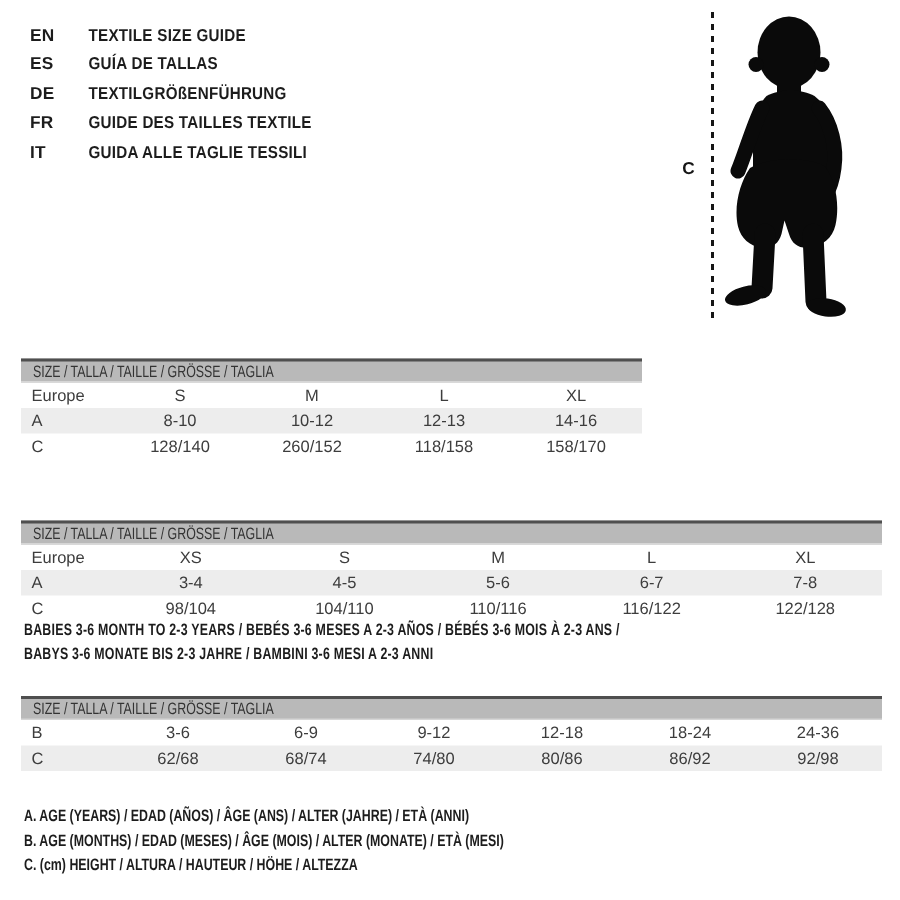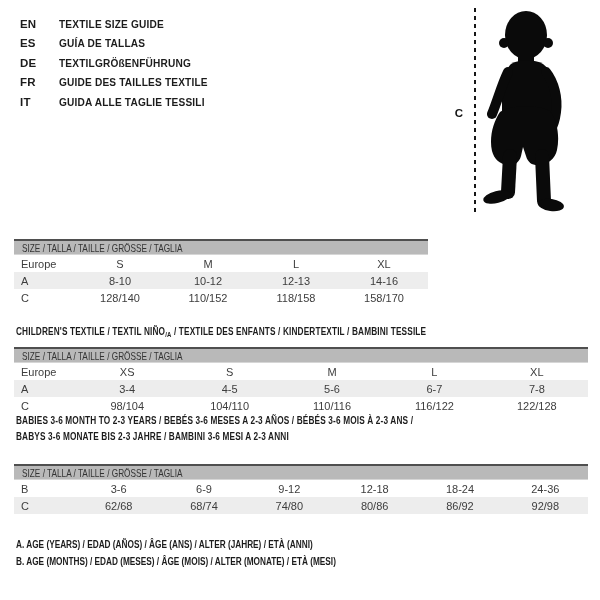--- a/index.html
+++ b/index.html
@@ -97,29 +97,26 @@
     <div class="trow alt">
       <span class="tlabel">A</span>
       <span class="tcell">8-10</span>
       <span class="tcell">10-12</span>
       <span class="tcell">12-13</span>
       <span class="tcell">14-16</span>
     </div>
     <div class="trow">
       <span class="tlabel">C</span>
       <span class="tcell">128/140</span>
-      <span class="tcell">110/152</span>
+      <span class="tcell">260/152</span>
       <span class="tcell">118/158</span>
       <span class="tcell">158/170</span>
     </div>
   </div>
 
-  <div class="sec-title" style="top:325px">
-    <span class="cond"><span>CHILDREN'S TEXTILE / TEXTIL NIÑO</span><sub>/A</sub><span> / TEXTILE DES ENFANTS / KINDERTEXTIL / BAMBINI TESSILE</span></span>
-  </div>
   <div class="tbl" style="top:347px;width:574px">
     <div class="thead">
       <span class="cond">SIZE / TALLA / TAILLE / GRÖSSE / TAGLIA</span>
     </div>
     <div class="trow">
       <span class="tlabel">Europe</span>
       <span class="tcell">XS</span>
       <span class="tcell">S</span>
       <span class="tcell">M</span>
       <span class="tcell">L</span>
@@ -171,15 +168,18 @@
     </div>
   </div>
 
   <div class="notes">
     <div class="note-line">
         <span class="cond">A. AGE (YEARS) / EDAD (AÑOS) / ÂGE (ANS) / ALTER (JAHRE) / ETÀ (ANNI)</span>
       </div>
     <div class="note-line">
         <span class="cond">B. AGE (MONTHS) / EDAD (MESES) / ÂGE (MOIS) / ALTER (MONATE) / ETÀ (MESI)</span>
       </div>
+    <div class="note-line">
+        <span class="cond">C. (cm) HEIGHT / ALTURA / HAUTEUR / HÖHE / ALTEZZA</span>
+      </div>
   </div>
 
 </div>
 
 </body></html>

